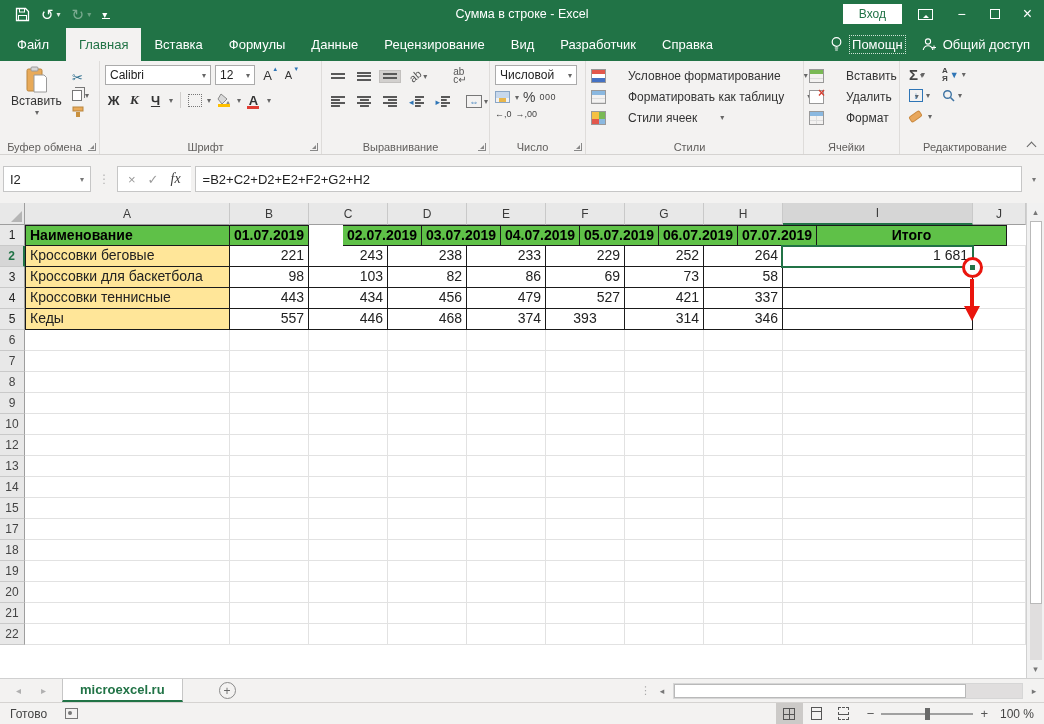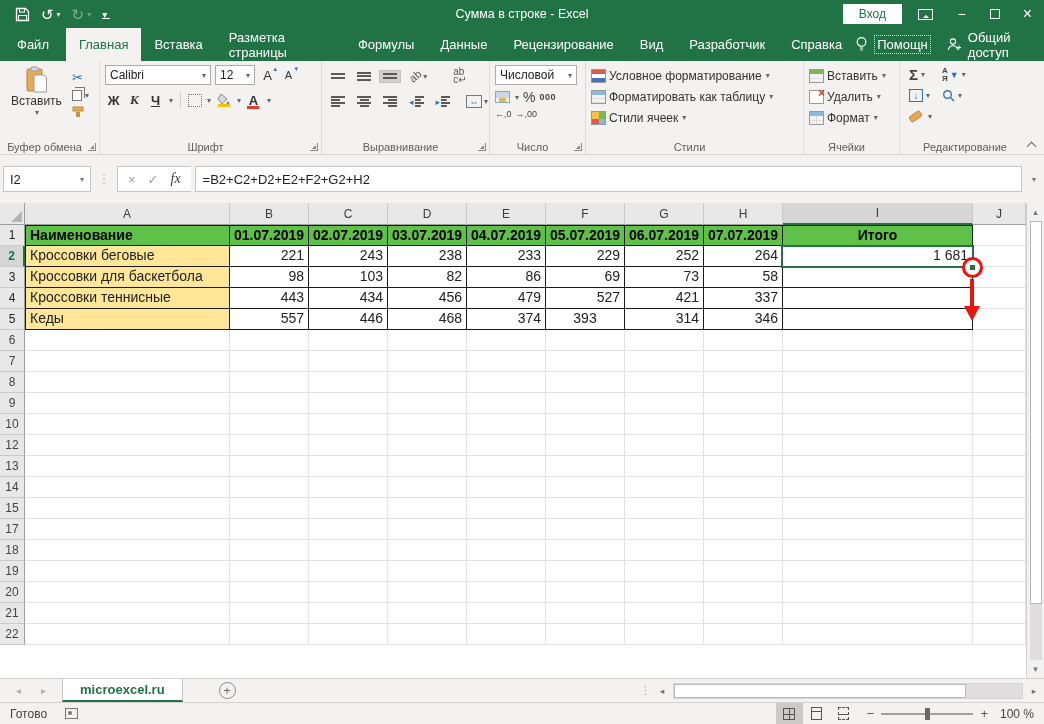--- a/index.html
+++ b/index.html
@@ -52,22 +52,22 @@
 .al-r{background-position:0 0,100% 3px,0 6px,100% 9px}
 .rbtn{padding:2px 3px;display:flex;align-items:center;gap:1px;border:1px solid transparent}
 .rbtn.sel{background:#d2d0ce;border-color:#c2c0be}
 .ico-box{width:14px;height:13px;border:1px solid #777;display:flex;align-items:center;justify-content:center;font-size:9px;color:#555}
 .dotted{border-style:dotted}
 .orient{font-size:11px;color:#555;transform:rotate(-40deg);display:inline-block}
 .wrap-ic{font-size:10px;color:#555;line-height:.8;text-align:left}
 .tiny{font-size:9px;color:#2e75b6}
 .ico-money{width:15px;height:12px;border:1px solid #8aa6c6;background:linear-gradient(#c7d8ec,#c7d8ec) 0 0/100% 6px no-repeat,radial-gradient(circle at 50% 80%,#e8b64c 3.5px,transparent 4px);}
 .pcent{font-size:14px;color:#444}
-.thsd{font-size:9px;font-weight:bold;color:#444;letter-spacing:.5px}
-.srow{display:flex;align-items:center;gap:3px;font-size:12px;color:#333;height:21px;white-space:nowrap}
+.thsd{font-size:9px;font-weight:normal;color:#444;letter-spacing:.5px}
+.srow{display:flex;align-items:center;gap:22px;font-size:12px;color:#333;height:21px;white-space:nowrap}
 .ic14{width:15px;height:14px;border:1px solid #999;flex:0 0 auto;position:relative;background:#fff}
 .ic-cf{background:linear-gradient(180deg,#e2574c 33%,#fff 33%,#fff 66%,#4472c4 66%)}
 .ic-ft{background:linear-gradient(#8ab8e0,#8ab8e0) 0 0/100% 4px no-repeat,linear-gradient(#ddd,#ddd) 0 7px/100% 1px no-repeat,linear-gradient(#ddd,#ddd) 0 11px/100% 1px no-repeat}
 .ic-cs{background:linear-gradient(90deg,#f4c143 50%,#79b955 50%) 0 0/100% 7px no-repeat,linear-gradient(90deg,#e2574c 50%,#8ab8e0 50%) 0 7px/100% 7px no-repeat}
 .ic-ins{background:linear-gradient(#79b955,#79b955) 0 0/100% 4px no-repeat,linear-gradient(#ddd,#ddd) 0 8px/100% 1px no-repeat}
 .ic-del::after{content:"×";position:absolute;right:-2px;top:-5px;color:#d43f32;font-weight:bold;font-size:12px}
 .ic-fmt{background:linear-gradient(#8ab8e0,#8ab8e0) 0 0/100% 4px no-repeat,linear-gradient(#ddd,#ddd) 0 8px/100% 1px no-repeat,linear-gradient(#ddd,#ddd) 6px 0/1px 100% no-repeat}
 .edit-cols{display:flex;gap:10px;padding:0 4px}
 .ecol{display:flex;flex-direction:column;gap:2px}
 .erow{display:flex;align-items:center;gap:2px;height:19px;font-size:12px;color:#444}
@@ -176,21 +176,20 @@
         <span class="maxi"></span>
       </span>
     <span class="winbtn" style="font-size:16px">×</span>
   </div>
 </div>
 
 <div class="tabrow">
   <span class="tab file">Файл</span>
   <span class="tab active">Главная</span>
   <span class="tab">Вставка</span>
-  <span class="tab">Разметка страницы</span>
   <span class="tab">Формулы</span>
   <span class="tab">Данные</span>
   <span class="tab">Рецензирование</span>
   <span class="tab">Вид</span>
   <span class="tab">Разработчик</span>
   <span class="tab">Справка</span>
   <div class="tr-right">
     <span class="bulb">
       <svg width="13" height="17" viewBox="0 0 13 17">
           <circle cx="6.5" cy="6" r="4.3" fill="none" stroke="#fff" stroke-width="1.2"></circle>
@@ -462,21 +461,21 @@
         <div class="colhdr" style="width: 79px;">G</div>
         <div class="colhdr" style="width: 79px;">H</div>
         <div class="colhdr sel" style="width: 190px;">I</div>
         <div class="colhdr" style="width: 53px;">J</div>
       </div>
     <div>
         <div class="grow">
           <div class="rowhdr" style="color: rgb(34, 34, 34);">1</div>
           <div class="cell greenc tblc bt bl" style="width: 205px;">Наименование</div>
           <div class="cell greenc tblc bt ctrc" style="width: 79px;">01.07.2019</div>
-          <div class="cell greenc tblc bt ctrc" style="width: 79px;">02.07.2019</div>
+          <div class="cell greenc tblc bt ctrc" style="width: 79px; margin-left: 34px;">02.07.2019</div>
           <div class="cell greenc tblc bt ctrc" style="width: 79px;">03.07.2019</div>
           <div class="cell greenc tblc bt ctrc" style="width: 79px;">04.07.2019</div>
           <div class="cell greenc tblc bt ctrc" style="width: 79px;">05.07.2019</div>
           <div class="cell greenc tblc bt ctrc" style="width: 79px;">06.07.2019</div>
           <div class="cell greenc tblc bt ctrc" style="width: 79px;">07.07.2019</div>
           <div class="cell greenc tblc bt ctrc" style="width: 190px;">Итого</div>
           <div class="cell" style="width: 53px;"></div>
         </div>
         <div class="grow">
           <div class="rowhdr sel">2</div>

